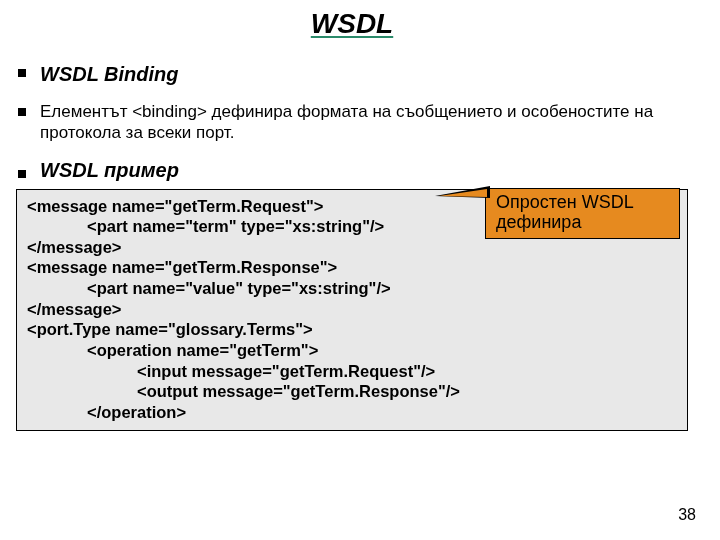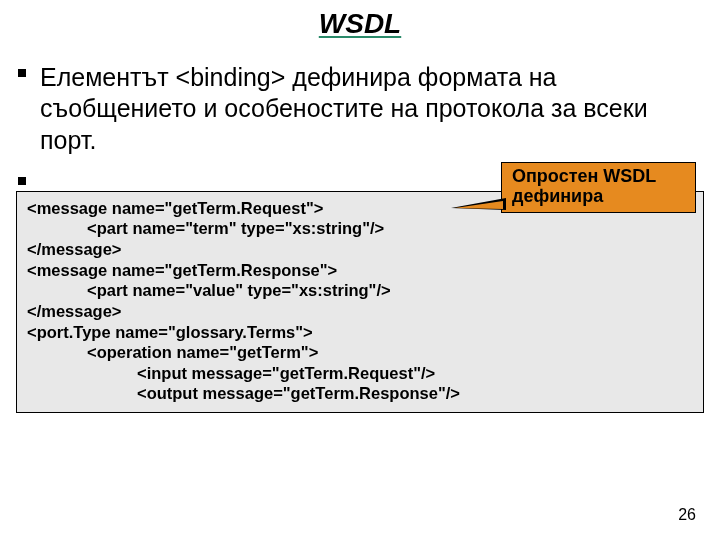--- a/index.html
+++ b/index.html
@@ -1,21 +1,21 @@
 <!DOCTYPE html>
 <html><head>
 <meta charset="utf-8">
 <style>
   * { margin: 0; padding: 0; box-sizing: border-box; }
   html, body { width: 720px; height: 540px; background: #fff; font-family: Arial, sans-serif; color: #000; }
   .slide {
     width: 720px;
     height: 540px;
     position: relative;
-    padding: 8px 18px 0 18px;
+    padding: 8px 34px 0 18px;
   }
   .title {
     text-align: center;
     font-size: 28px;
     font-weight: bold;
     font-style: italic;
     text-decoration: underline;
     text-decoration-color: #2a8a6a;
     text-underline-offset: 3px;
     margin-bottom: 22px;
@@ -34,42 +34,43 @@
     margin-top: 7px;
     margin-right: 14px;
   }
   .b-heading {
     font-size: 20px;
     font-weight: bold;
     font-style: italic;
     line-height: 1.25;
   }
   .b-body {
-    font-size: 25px;
+    font-size: 17px;
     line-height: 1.25;
   }
   .example-row {
     display: flex;
     align-items: center;
     position: relative;
     margin-bottom: 10px;
   }
   .callout-wrap {
     position: absolute;
     right: 6px;
     top: -8px;
   }
   .callout-box {
     background: #e68a1f;
     border: 1.5px solid #000;
     padding: 3px 10px 5px 10px;
     font-size: 18px;
-    font-weight: bold;
+    font-weight: normal;
     line-height: 1.15;
     min-width: 195px;
+    margin-top: 38px;
   }
   .callout-tail {
     position: absolute;
     left: -50px;
     top: 36px;
     width: 0; height: 0;
     border-top: 10px solid transparent;
     border-bottom: 2px solid transparent;
     border-right: 55px solid #000;
   }
@@ -103,28 +104,33 @@
     font-size: 16px;
   }
 </style>
 </head>
 <body>
 
 <div class="slide">
 
   <div class="title">WSDL</div>
 
+  <div class="bullet-row">
+    <div class="sq"></div>
+    <div class="b-heading">WSDL Binding</div>
+  </div>
 
   <div class="bullet-row">
     <div class="sq"></div>
     <div class="b-body">Елементът &lt;binding&gt; дефинира формата на съобщението и особеностите на протокола за всеки порт.</div>
   </div>
 
   <div class="bullet-row tight example-row">
     <div class="sq"></div>
+    <div class="b-heading">WSDL пример</div>
 
     <div class="callout-wrap">
       <div class="callout-tail"></div>
       <div class="callout-box">
         <div>Опростен WSDL</div>
         <div>дефинира</div>
       </div>
     </div>
   </div>
 
@@ -132,17 +138,18 @@
       <div class="code-line ">&lt;message name="getTerm.Request"&gt;</div>
       <div class="code-line i1">&lt;part name="term" type="xs:string"/&gt;</div>
       <div class="code-line ">&lt;/message&gt;</div>
       <div class="code-line ">&lt;message name="getTerm.Response"&gt;</div>
       <div class="code-line i1">&lt;part name="value" type="xs:string"/&gt;</div>
       <div class="code-line ">&lt;/message&gt;</div>
       <div class="code-line ">&lt;port.Type name="glossary.Terms"&gt;</div>
       <div class="code-line i1">&lt;operation name="getTerm"&gt;</div>
       <div class="code-line i2">&lt;input message="getTerm.Request"/&gt;</div>
       <div class="code-line i2">&lt;output message="getTerm.Response"/&gt;</div>
+      <div class="code-line i1">&lt;/operation&gt;</div>
     </div>
 
-  <div class="page-num">26</div>
+  <div class="page-num">38</div>
 
 </div>
 
 </body></html>

